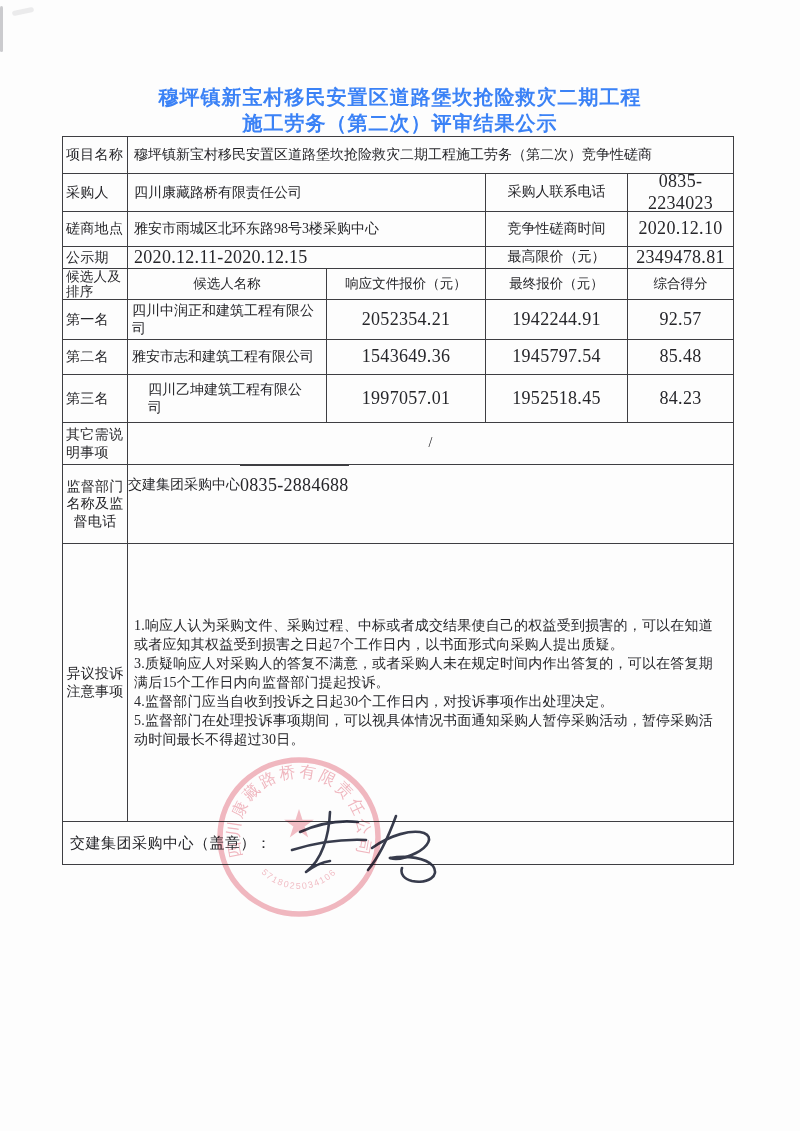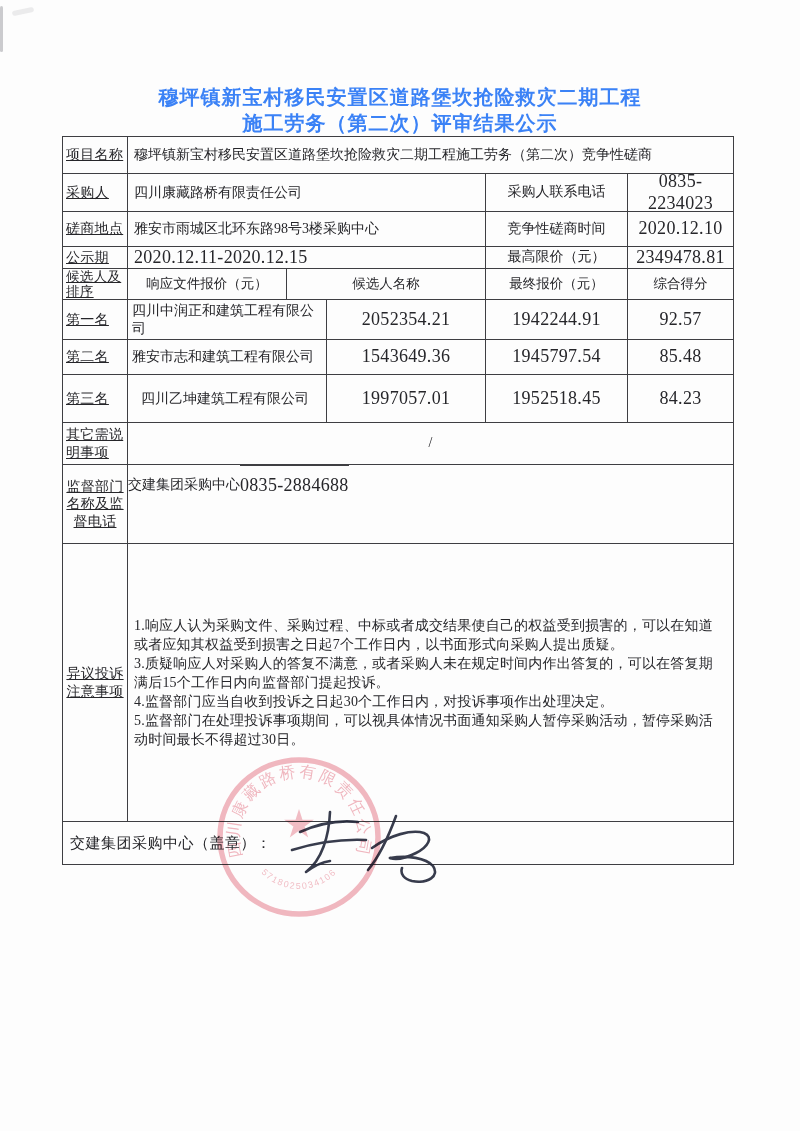--- a/index.html
+++ b/index.html
@@ -23,21 +23,21 @@
   .tbl{position:absolute;left:62px;top:136px;width:672px;
     border:1px solid #3e3e42;box-sizing:border-box;font-size:14px;}
   .row{display:flex;box-sizing:border-box;border-top:1px solid #3e3e42;}
   .row.first{border-top:none;}
   .c{box-sizing:border-box;border-left:1px solid #3e3e42;display:flex;align-items:center;overflow:hidden;}
   .c.nl{border-left:none;}
   .lbl{padding:2px 3px;line-height:1.22;letter-spacing:.3px;}
   .lbl.center{justify-content:center;text-align:center;}
   .vleft{padding:2px 6px;line-height:1.25;}
   .ctr{justify-content:center;text-align:center;padding:2px 4px;line-height:1.2;}
-  .w-lbl{width:64px;text-decoration:underline;}
+  .w-lbl{width:64px;}
   .w-a{width:358px;}
   .w-b{width:142px;}
   .w-c{width:106px;}
   .w-n{width:199px;}
   .w-p{width:159px;}
   .num{font-size:18px;letter-spacing:.3px;text-align:center;}
   .stack{display:flex;flex-direction:row;width:606px;box-sizing:border-box;border-left:1px solid #3e3e42;}
   .stack .half{display:flex;align-items:center;justify-content:center;box-sizing:border-box;}
   .stack .half.second{border-top:1px solid #3e3e42;}
   .objection-text{display:block;padding:0 6px;line-height:19px;font-size:14px;letter-spacing:.2px;}
@@ -81,22 +81,22 @@
 
     <div class="row" style="height:22px">
       <div class="c nl lbl w-lbl">公示期</div>
       <div class="c vleft w-a num">2020.12.11-2020.12.15</div>
       <div class="c ctr w-b">最高限价（元）</div>
       <div class="c ctr w-c num">2349478.81</div>
     </div>
 
     <div class="row" style="height:31px;font-size:13.5px">
       <div class="c nl lbl w-lbl" style="line-height:1.12">候选人及排序</div>
+      <div class="c ctr w-n">候选人名称</div>
       <div class="c ctr w-p">响应文件报价（元）</div>
-      <div class="c ctr w-n">候选人名称</div>
       <div class="c ctr w-b">最终报价（元）</div>
       <div class="c ctr w-c">综合得分</div>
     </div>
 
     <div class="row" style="height:40px">
       <div class="c nl lbl w-lbl">第一名</div>
       <div class="c vleft w-n" style="padding:2px 4px">四川中润正和建筑工程有限公司</div>
       <div class="c ctr w-p num">2052354.21</div>
       <div class="c ctr w-b num">1942244.91</div>
       <div class="c ctr w-c num">92.57</div>
@@ -105,21 +105,21 @@
     <div class="row" style="height:35px">
       <div class="c nl lbl w-lbl">第二名</div>
       <div class="c vleft w-n" style="padding:2px 4px">雅安市志和建筑工程有限公司</div>
       <div class="c ctr w-p num">1543649.36</div>
       <div class="c ctr w-b num">1945797.54</div>
       <div class="c ctr w-c num">85.48</div>
     </div>
 
     <div class="row" style="height:48px">
       <div class="c nl lbl w-lbl">第三名</div>
-      <div class="c vleft w-n" style="padding:2px 13px">四川乙坤建筑工程有限公司</div>
+      <div class="c vleft w-n" style="padding:2px 20px">四川乙坤建筑工程有限公司</div>
       <div class="c ctr w-p num">1997057.01</div>
       <div class="c ctr w-b num">1952518.45</div>
       <div class="c ctr w-c num">84.23</div>
     </div>
 
     <div class="row" style="height:42px">
       <div class="c nl lbl w-lbl">其它需说明事项</div>
       <div class="c ctr" style="width:606px">/</div>
     </div>
 

